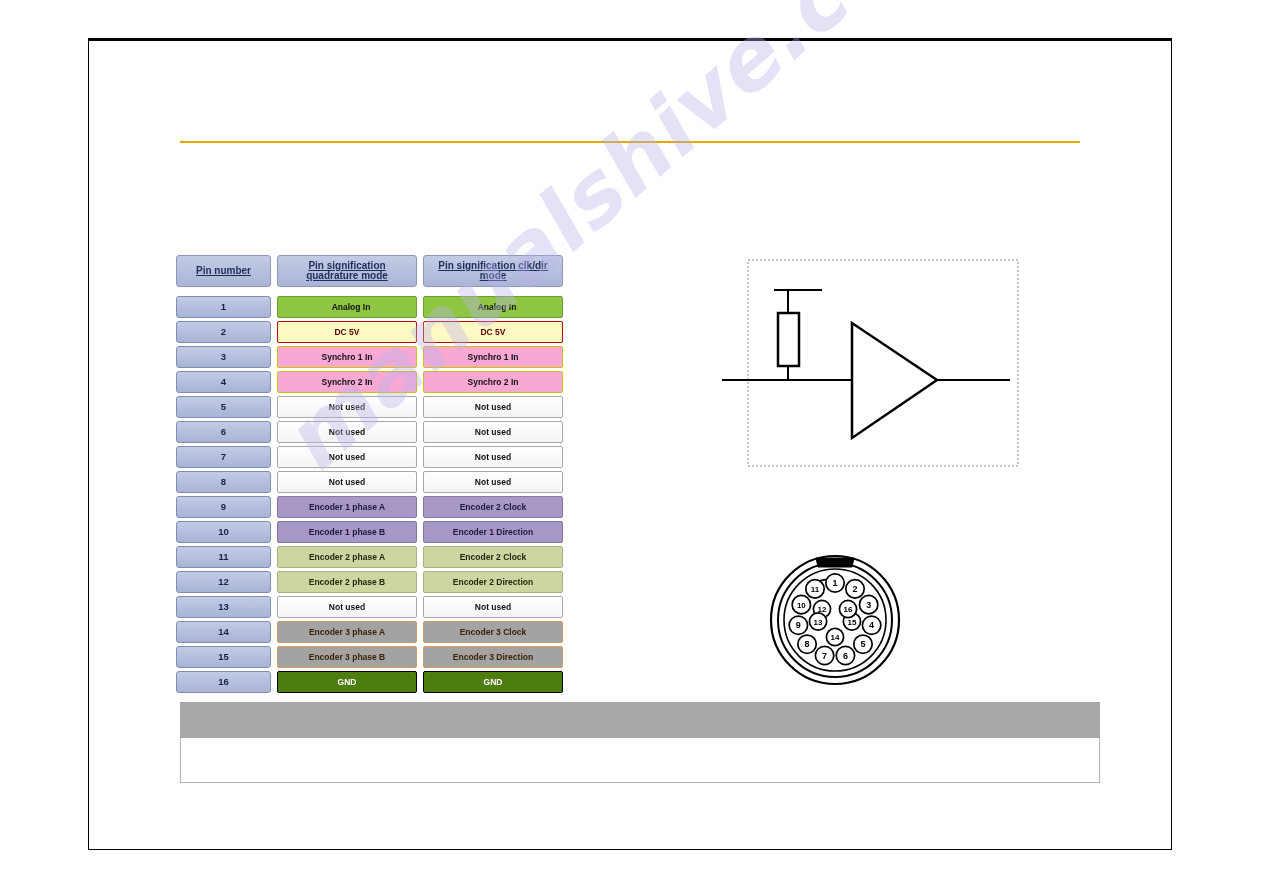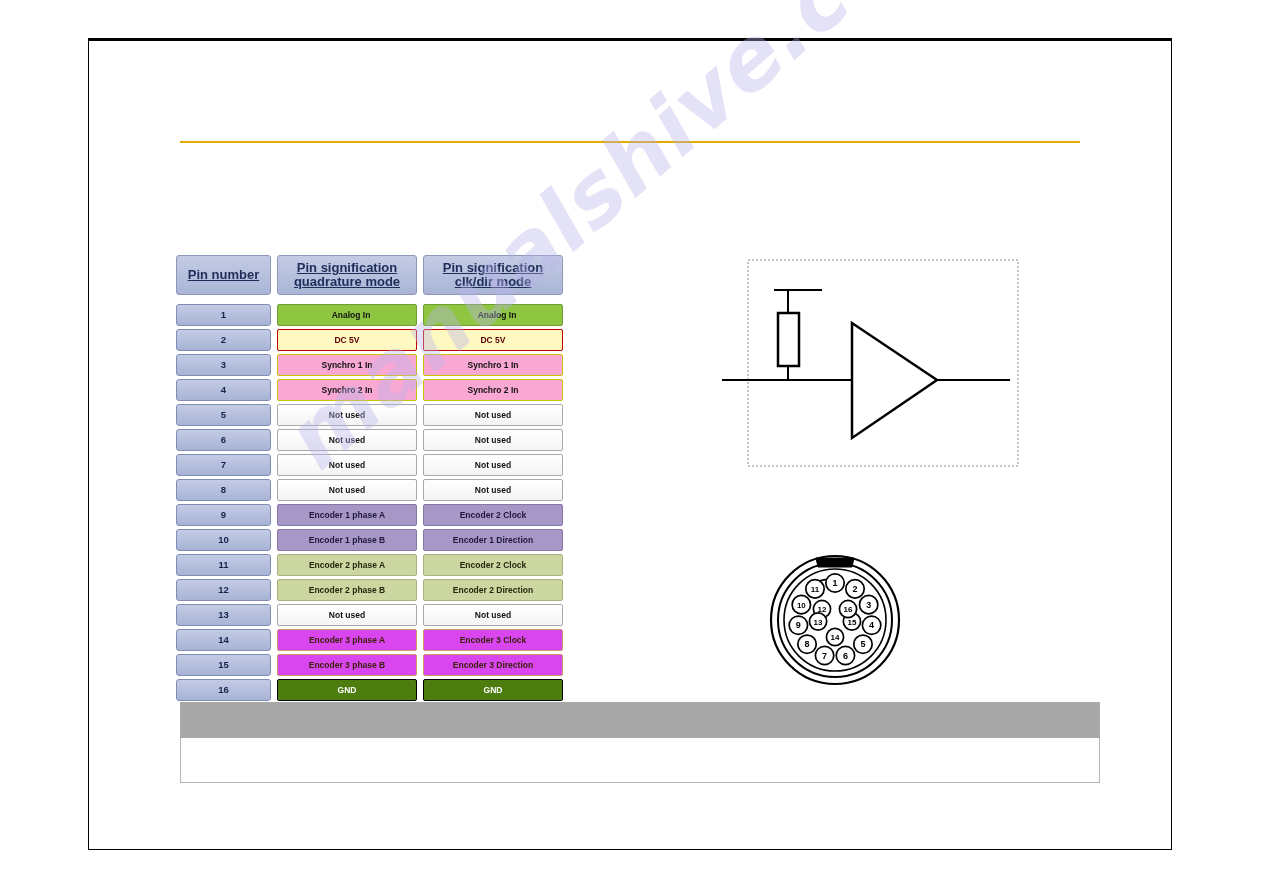--- a/index.html
+++ b/index.html
@@ -90,26 +90,26 @@
     line-height: 1.05;
     overflow: hidden;
   }
 
   .col-pin   { width: 95px; }
   .col-quad  { width: 140px; margin-left: 6px; }
   .col-clk   { width: 140px; margin-left: 6px; }
 
   
   .hcell {
-    height: 40px;
+    height: 32px;
     background: linear-gradient(to bottom, #c3cbe4 0%, #aab5d6 100%);
     border: 1px solid #8c97bb;
     border-radius: 3px;
     color: #1f2d5a;
-    font-size: 13px;
+    font-size: 10px;
     padding: 1px 3px;
   }
   .hcell u { text-decoration: underline; }
 
   
   .pcell {
     height: 22px;
     margin-bottom: 3px;
     background: linear-gradient(to bottom, #c3cbe4 0%, #a8b3d6 100%);
     border: 1px solid #7f8cb4;
@@ -127,21 +127,21 @@
     font-size: 8.5px;
     color: #111111;
   }
 
   .v-green  { background: #8ec641; border-color: #6f9c33; padding-left: 8px; }
   .v-red    { background: #fef9c3; border-color: #c00000; color: #5a0000; }
   .v-yellow { background: #f9a8d4; border-color: #c9c400; }
   .v-white  { background: linear-gradient(to bottom,#ffffff 0%,#f4f4f4 100%); border-color: #a9a9a9; }
   .v-purple { background: #a697c6; border-color: #8577a6; color: #20183a; }
   .v-olive  { background: #ccd6a0; border-color: #a9b382; color: #23280f; }
-  .v-orange { background: #d946ef; border-color: #d09a63; color: #3a2208; }
+  .v-orange { background: #a3a3a3; border-color: #d09a63; color: #3a2208; }
   .v-black  { background: #4d7c0f; border-color: #000000; color: #ffffff; }
 
   
   .circuit {
     position: absolute;
     left: 722px;
     top: 248px;
     width: 310px;
     height: 240px;
     z-index: 4;

